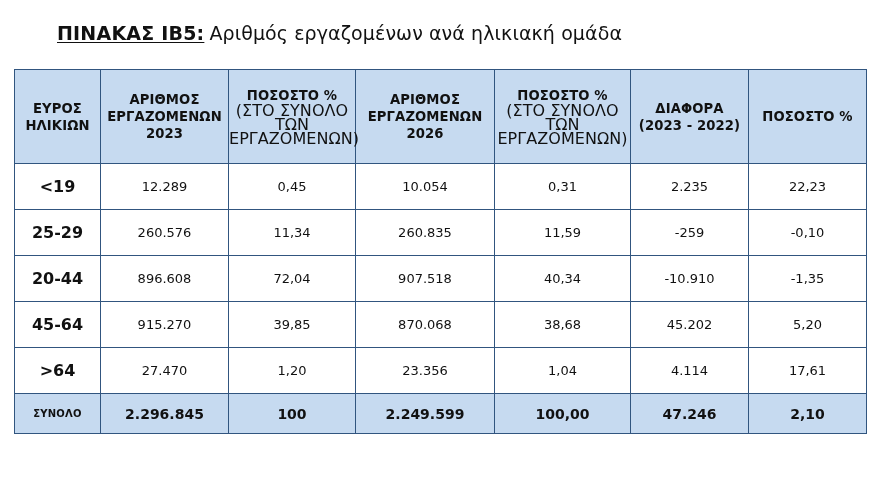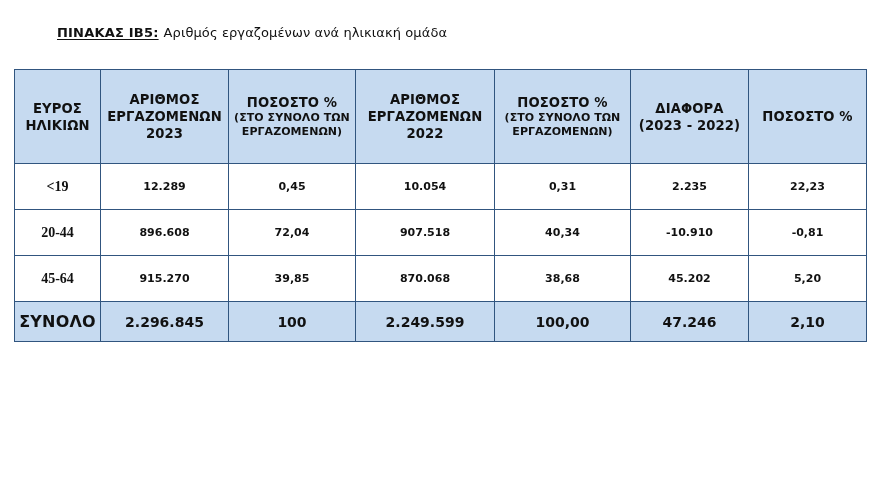--- a/index.html
+++ b/index.html
@@ -15,21 +15,21 @@
     font-family: "DejaVu Sans", "Liberation Sans", sans-serif;
     color: #111111;
     position: relative;
   }
 
   
   .title-row {
     position: absolute;
     left: 57px;
     top: 23px;
-    font-size: 13px;
+    font-size: 19px;
     line-height: 20px;
     white-space: nowrap;
   }
   .title-label {
     font-weight: bold;
     text-decoration: underline;
     text-underline-offset: 2px;
     letter-spacing: 0.2px;
   }
   .title-text {
@@ -77,49 +77,48 @@
     line-height: 17px;
     padding: 4px 4px;
     letter-spacing: 0.1px;
   }
   thead th .hdr-main {
     display: block;
     white-space: nowrap;
   }
   thead th .hdr-sub {
     display: block;
-    font-size: 11px;
+    font-size: 16px;
     line-height: 14px;
-    font-weight: bold;
+    font-weight: normal;
     letter-spacing: 0.05px;
     text-align: center;
   }
 
   
   tbody tr.data-row td {
     height: 45px;
-    font-size: 11px;
+    font-size: 13px;
     background: #ffffff;
-    font-weight: bold;
+    font-weight: normal;
   }
   tbody tr.data-row td.col-age {
     font-weight: bold;
-    font-size: 14px;
-    font-family: Liberation Serif, serif;
+    font-size: 16px;
   }
 
   
   tbody tr.total-row td {
     height: 39px;
     background: #c6daf0;
     font-weight: bold;
     font-size: 14px;
   }
   tbody tr.total-row td.col-age {
-    font-size: 16px;
+    font-size: 10px;
     letter-spacing: 0.2px;
   }
 </style>
 </head>
 <body>
 
 <div class="title-row">
   <span class="title-label">ΠΙΝΑΚΑΣ ΙΒ5:</span><span class="title-text">Αριθμός εργαζομένων ανά ηλικιακή ομάδα</span>
 </div>
 
@@ -146,21 +145,21 @@
           <span class="hdr-main">2023</span>
         </th>
         <th>
           <span class="hdr-main">ΠΟΣΟΣΤΟ %</span>
           <span class="hdr-sub">(ΣΤΟ ΣΥΝΟΛΟ ΤΩΝ</span>
           <span class="hdr-sub">ΕΡΓΑΖΟΜΕΝΩΝ)</span>
         </th>
         <th>
           <span class="hdr-main">ΑΡΙΘΜΟΣ</span>
           <span class="hdr-main">ΕΡΓΑΖΟΜΕΝΩΝ</span>
-          <span class="hdr-main">2022</span>
+          <span class="hdr-main">2026</span>
         </th>
         <th>
           <span class="hdr-main">ΠΟΣΟΣΤΟ %</span>
           <span class="hdr-sub">(ΣΤΟ ΣΥΝΟΛΟ ΤΩΝ</span>
           <span class="hdr-sub">ΕΡΓΑΖΟΜΕΝΩΝ)</span>
         </th>
         <th>
           <span class="hdr-main">ΔΙΑΦΟΡΑ</span>
           <span class="hdr-main">(2023 - 2022)</span>
         </th>
@@ -173,36 +172,54 @@
         <tr class="data-row">
           <td class="col-age">&lt;19</td>
           <td>12.289</td>
           <td>0,45</td>
           <td>10.054</td>
           <td>0,31</td>
           <td>2.235</td>
           <td>22,23</td>
         </tr>
         <tr class="data-row">
+          <td class="col-age">25-29</td>
+          <td>260.576</td>
+          <td>11,34</td>
+          <td>260.835</td>
+          <td>11,59</td>
+          <td>-259</td>
+          <td>-0,10</td>
+        </tr>
+        <tr class="data-row">
           <td class="col-age">20-44</td>
           <td>896.608</td>
           <td>72,04</td>
           <td>907.518</td>
           <td>40,34</td>
           <td>-10.910</td>
-          <td>-0,81</td>
+          <td>-1,35</td>
         </tr>
         <tr class="data-row">
           <td class="col-age">45-64</td>
           <td>915.270</td>
           <td>39,85</td>
           <td>870.068</td>
           <td>38,68</td>
           <td>45.202</td>
           <td>5,20</td>
+        </tr>
+        <tr class="data-row">
+          <td class="col-age">&gt;64</td>
+          <td>27.470</td>
+          <td>1,20</td>
+          <td>23.356</td>
+          <td>1,04</td>
+          <td>4.114</td>
+          <td>17,61</td>
         </tr>
         <tr class="total-row">
           <td class="col-age">ΣΥΝΟΛΟ</td>
           <td>2.296.845</td>
           <td>100</td>
           <td>2.249.599</td>
           <td>100,00</td>
           <td>47.246</td>
           <td>2,10</td>
         </tr>

